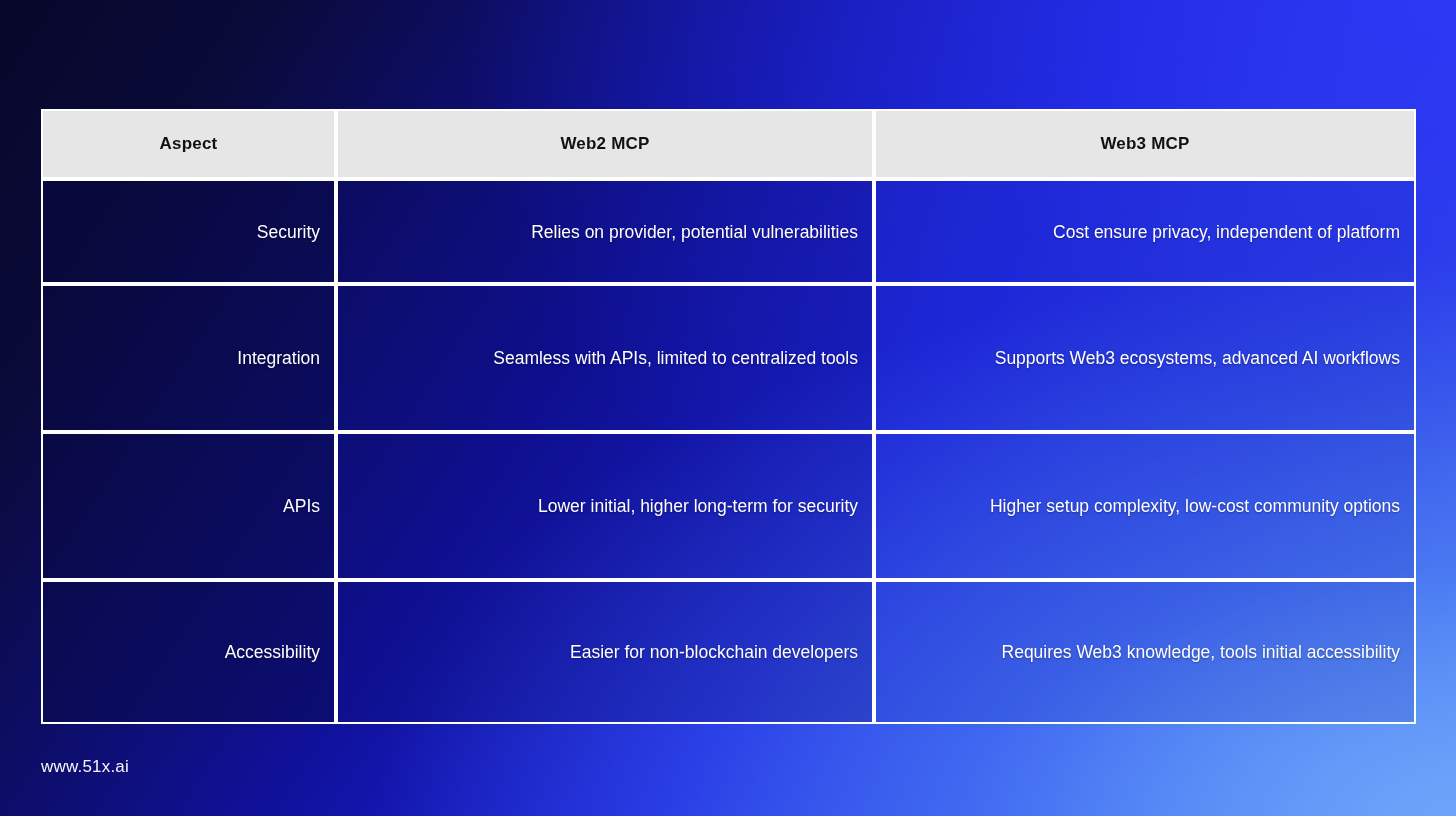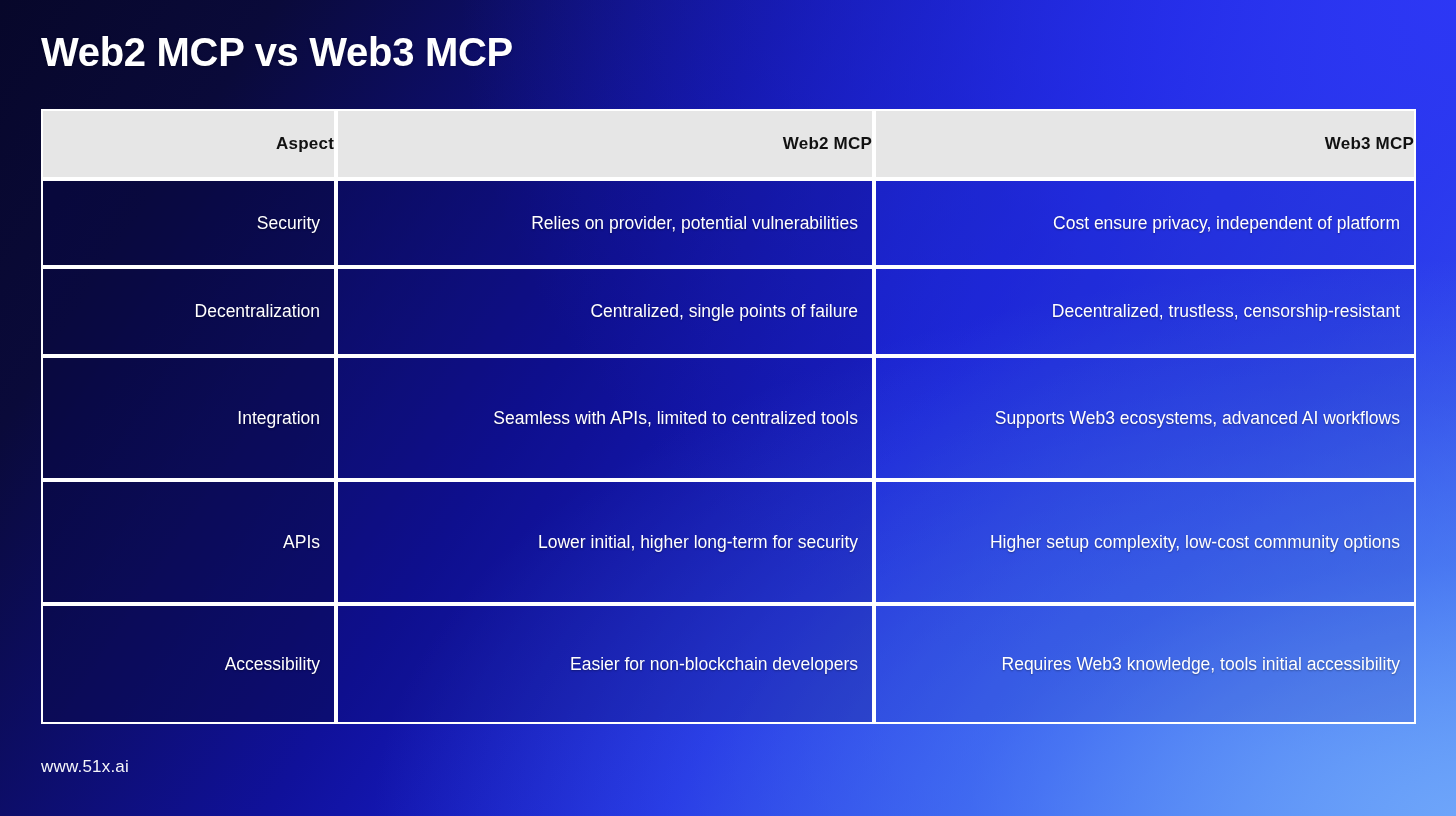--- a/index.html
+++ b/index.html
@@ -34,21 +34,21 @@
   #comparison-table col.c-aspect{ width:295px; }
   #comparison-table col.c-web2{ width:538px; }
   #comparison-table col.c-web3{ width:542px; }
 
   #comparison-table th{
     background:#e6e6e6;
     color:#111111;
     font-size:17px;
     font-weight:bold;
     height:70px;
-    text-align:right;
+    text-align:center;
     vertical-align:middle;
     border:2px solid #ffffff;
     letter-spacing:0.2px;
   }
   #comparison-table td{
     color:#ffffff;
     font-size:17.5px;
     font-weight:400;
     text-align:right;
     vertical-align:middle;
@@ -75,45 +75,39 @@
     letter-spacing:0.2px;
   }
 </style>
 </head>
 <body>
 
 <div id="bg-gradient"></div>
 
 <div id="slide">
 
-  <h1 id="page-title">Web2 MCP vs Web3 MCP</h1>
 
   <table id="comparison-table">
     <colgroup>
       <col class="c-aspect">
         <col class="c-web2">
         <col class="c-web3">
     </colgroup>
     <thead>
       <tr>
         <th>Aspect</th>
         <th>Web2 MCP</th>
         <th>Web3 MCP</th>
       </tr>
     </thead>
     <tbody>
       <tr data-row="0">
         <td class="col-aspect">Security</td>
         <td class="col-web2">Relies on provider, potential vulnerabilities</td>
         <td class="col-web3">Cost ensure privacy, independent of platform</td>
-      </tr>
-      <tr data-row="1">
-        <td class="col-aspect">Decentralization</td>
-        <td class="col-web2">Centralized, single points of failure</td>
-        <td class="col-web3">Decentralized, trustless, censorship-resistant</td>
       </tr>
       <tr data-row="2">
         <td class="col-aspect">Integration</td>
         <td class="col-web2">Seamless with APIs, limited to centralized tools</td>
         <td class="col-web3">Supports Web3 ecosystems, advanced AI workflows</td>
       </tr>
       <tr data-row="4">
         <td class="col-aspect">APIs</td>
         <td class="col-web2">Lower initial, higher long-term for security</td>
         <td class="col-web3">Higher setup complexity, low-cost community options</td>

